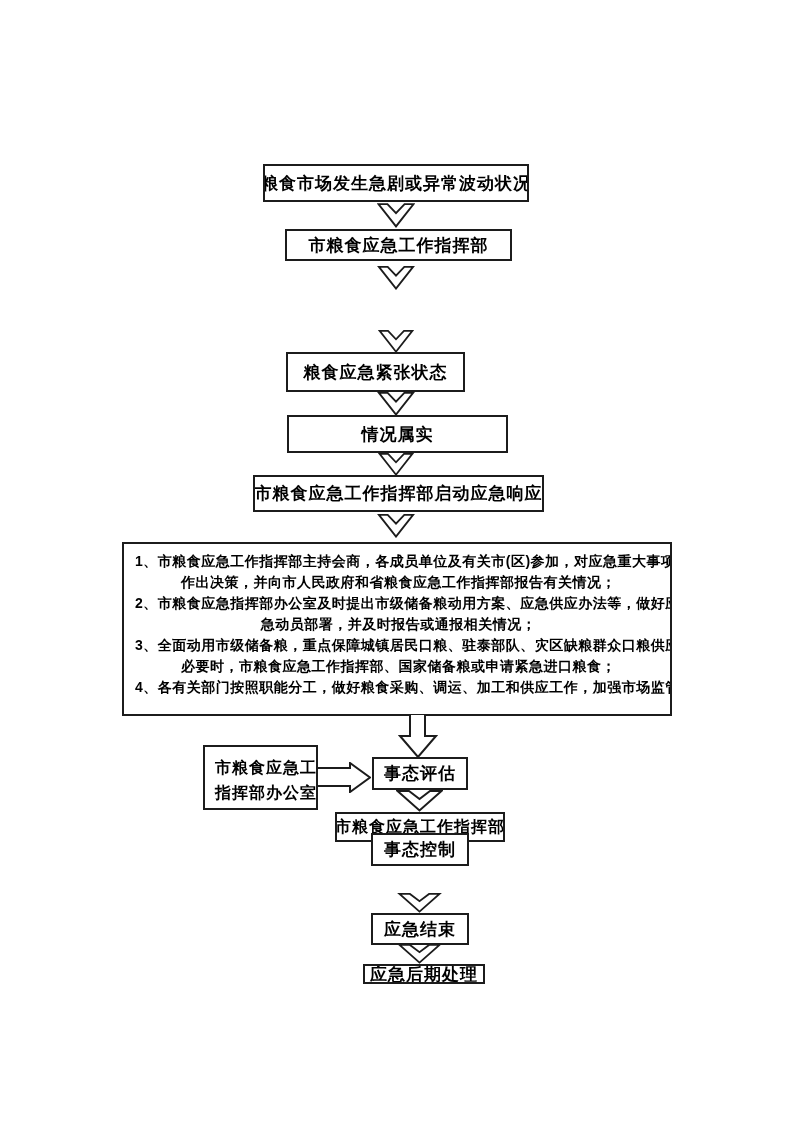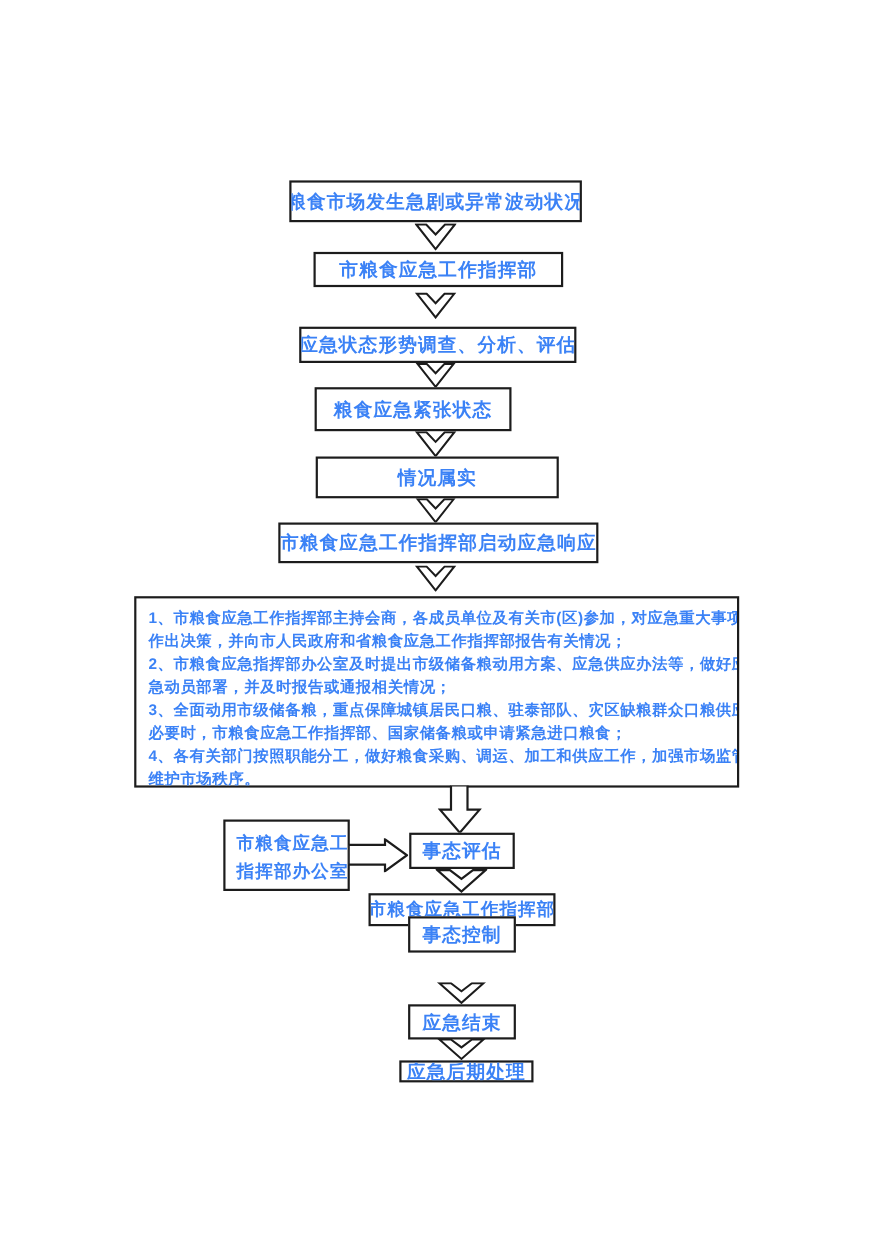--- a/index.html
+++ b/index.html
@@ -1,22 +1,23 @@
 <!DOCTYPE html>
 <html><head>
 <meta charset="utf-8">
 <style>
   html,body{margin:0;padding:0;background:#ffffff;}
   .canvas{
     position:relative;
     width:793px;height:1122px;
     background:#ffffff;
     font-family:"Liberation Sans","DejaVu Sans",sans-serif;
-    color:#3b82f6;
+    color:#000000;
     overflow:hidden;
+    text-align:center;
   }
   .fbox{
     position:absolute;
     box-sizing:border-box;
     border:2px solid #1c1c1c;
     background:#ffffff;
     display:flex;align-items:center;justify-content:center;
     font-weight:bold;
     font-size:17px;
     letter-spacing:1px;
@@ -71,21 +72,20 @@
   </div>
 
   <div class="fbox" style="left:285px;top:229px;width:227px;height:32px">市粮食应急工作指挥部</div>
 
   <div class="arrow" style="left:377px;top:266px;width:38px;height:24px">
     <svg viewBox="0 0 40 26">
         <polygon points="1.5,1 11,1 20,10.5 29,1 38.5,1 20,24.5" fill="#ffffff" stroke="#1c1c1c" stroke-width="2"></polygon>
       </svg>
   </div>
 
-  <div class="fbox" style="left:272px;top:297px;width:252px;height:33px">应急状态形势调查、分析、评估</div>
 
   <div class="arrow" style="left:377px;top:330px;width:38px;height:23px">
     <svg viewBox="0 0 40 26">
         <polygon points="1.5,1 11,1 20,10.5 29,1 38.5,1 20,24.5" fill="#ffffff" stroke="#1c1c1c" stroke-width="2"></polygon>
       </svg>
   </div>
 
   <div class="fbox" style="left:286px;top:352px;width:179px;height:40px">粮食应急紧张状态</div>
 
   <div class="arrow" style="left:377px;top:392px;width:38px;height:24px">
@@ -111,21 +111,20 @@
   </div>
 
   <div class="detail" style="left:122px;top:542px;width:550px;height:174px">
     <div class="dline">1、市粮食应急工作指挥部主持会商，各成员单位及有关市(区)参加，对应急重大事项</div>
     <div class="dline">作出决策，并向市人民政府和省粮食应急工作指挥部报告有关情况；</div>
     <div class="dline">2、市粮食应急指挥部办公室及时提出市级储备粮动用方案、应急供应办法等，做好应</div>
     <div class="dline">急动员部署，并及时报告或通报相关情况；</div>
     <div class="dline">3、全面动用市级储备粮，重点保障城镇居民口粮、驻泰部队、灾区缺粮群众口粮供应。</div>
     <div class="dline">必要时，市粮食应急工作指挥部、国家储备粮或申请紧急进口粮食；</div>
     <div class="dline">4、各有关部门按照职能分工，做好粮食采购、调运、加工和供应工作，加强市场监管，</div>
-    <div class="dline">维护市场秩序。</div>
   </div>
 
   <div class="arrow" style="left:398px;top:714px;width:40px;height:44px">
     <svg viewBox="0 0 40 44">
         <polygon points="12,0 27,0 27,22 38,22 20,43 2,22 12,22" fill="#ffffff" stroke="#1c1c1c" stroke-width="2" stroke-linejoin="miter"></polygon>
       </svg>
   </div>
 
   <div class="sidebox" style="left:203px;top:745px;width:115px;height:65px">
     <div class="sline">市粮食应急工作</div>

